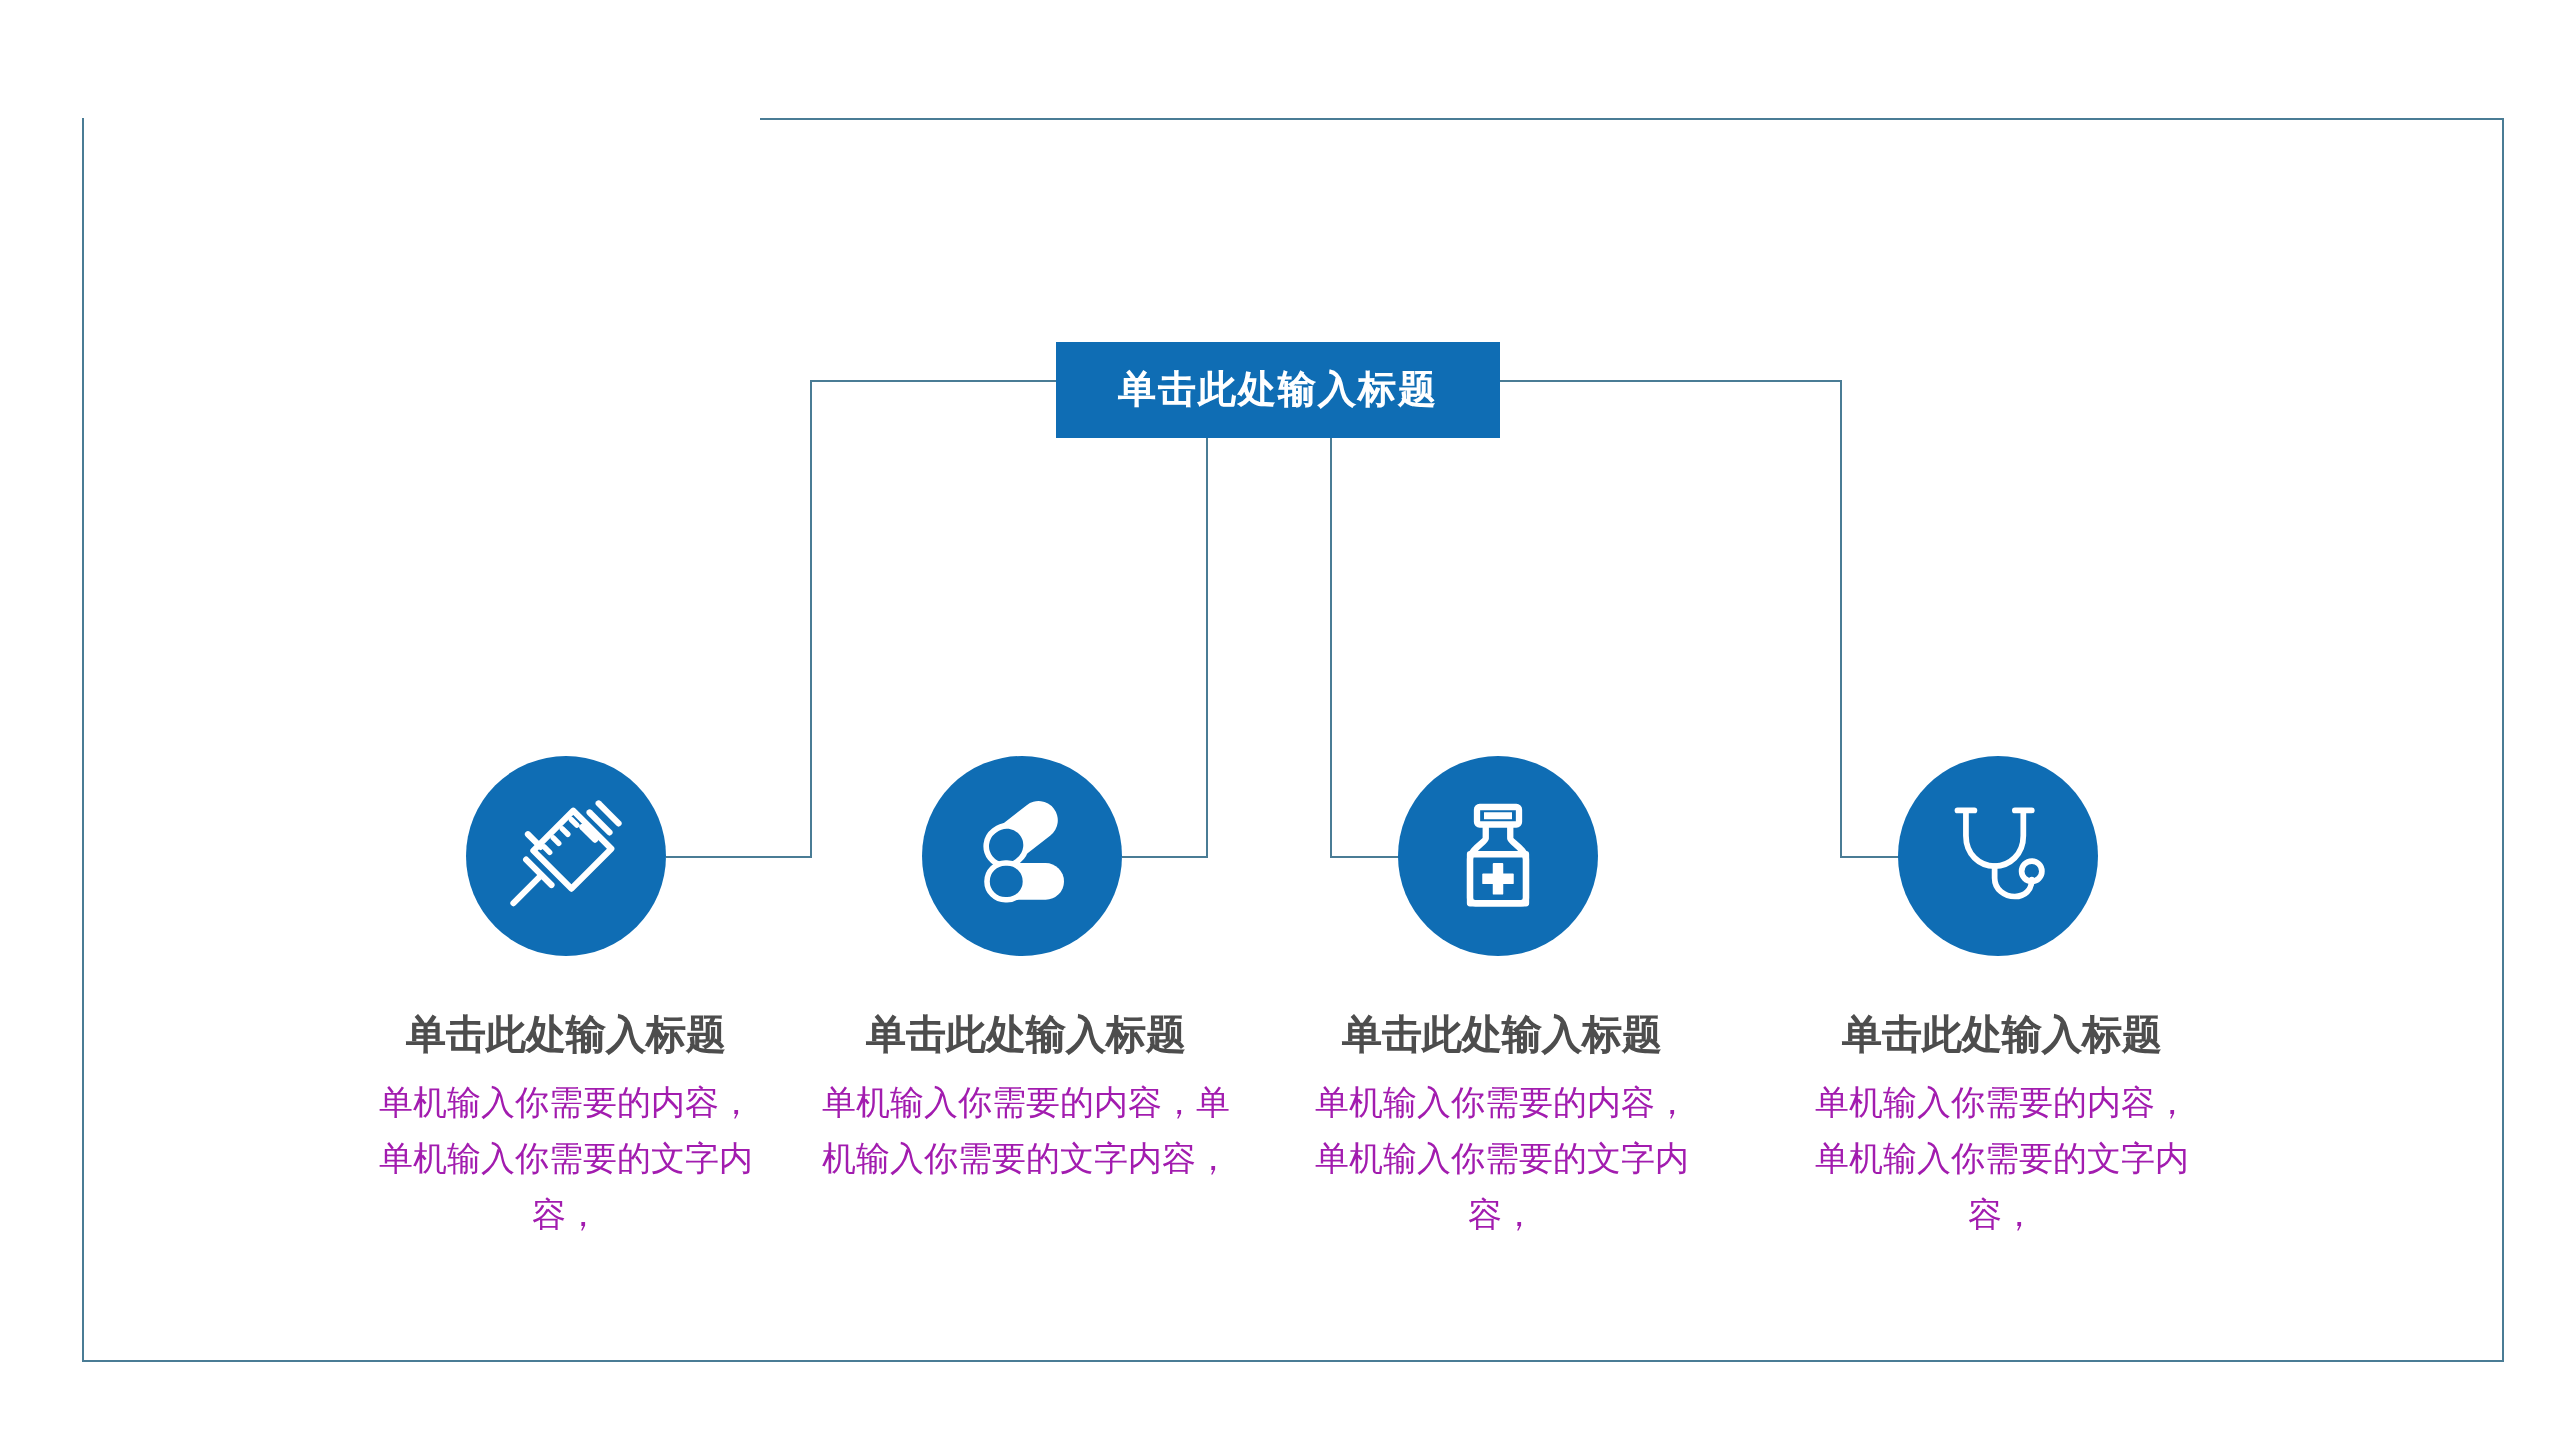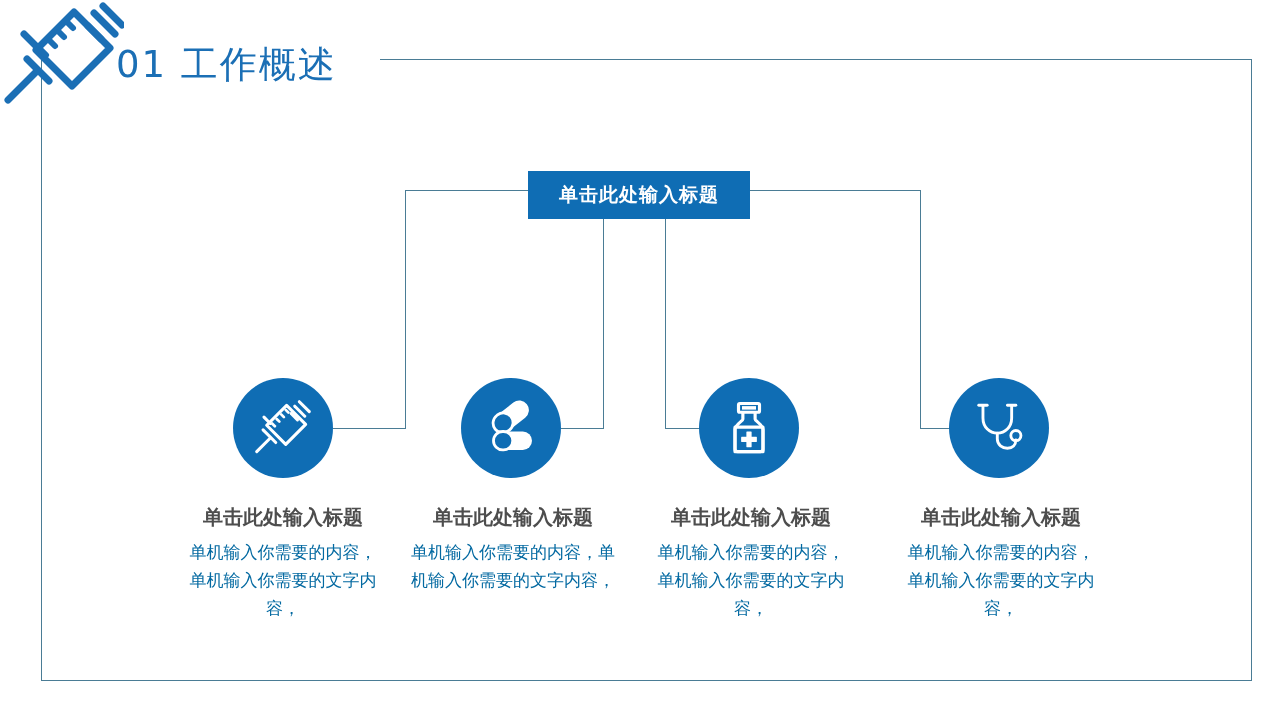--- a/index.html
+++ b/index.html
@@ -112,56 +112,34 @@
     font-size: 20px;
     font-weight: bold;
     color: #4D4D4D;
     letter-spacing: 0px;
     white-space: nowrap;
     margin-bottom: 7px;
   }
   .col-body {
     font-size: 17px;
     line-height: 28px;
-    color: #0369a1;
+    color: #a21caf;
     padding: 0 14px;
   }
 </style>
 </head>
 <body>
 
 <div id="slide">
 
   <div class="frame-top"></div>
   <div class="frame-right"></div>
   <div class="frame-bottom"></div>
   <div class="frame-left"></div>
 
-  <div class="header">
-    <span class="syringe-icon">
-      <svg viewBox="0 0 122 104" width="122" height="104">
-        <g fill="none" stroke="#1B6FB5" stroke-width="7" stroke-linecap="round" stroke-linejoin="round">
-          <path d="M92 11 L113 32"></path>
-          <path d="M101 4 L120 23"></path>
-          <path d="M86 24 L99 37"></path>
-          <path d="M72 10 L108 46 L70 84 L34 48 Z" stroke-width="7"></path>
-          <path d="M25 57 L47 79"></path>
-          <path d="M36 46 L22 32"></path>
-          <path d="M6 98 L35 69"></path>
-        </g>
-        <g stroke="#1B6FB5" stroke-width="6" stroke-linecap="round">
-          <path d="M57 30 L62 35"></path>
-          <path d="M48 39 L53 44"></path>
-          <path d="M39 48 L44 53"></path>
-          <path d="M66 21 L71 26"></path>
-        </g>
-      </svg>
-    </span>
-    <div class="header-title">01  工作概述</div>
-  </div>
 
   <div class="conn" style="left:405px; top:190px; width:124px; height:1px;"></div>
 
   <div class="conn" style="left:405px; top:190px; width:1px; height:239px;"></div>
 
   <div class="conn" style="left:333px; top:428px; width:73px; height:1px;"></div>
 
   <div class="conn" style="left:603px; top:219px; width:1px; height:210px;"></div>
 
   <div class="conn" style="left:561px; top:428px; width:43px; height:1px;"></div>

